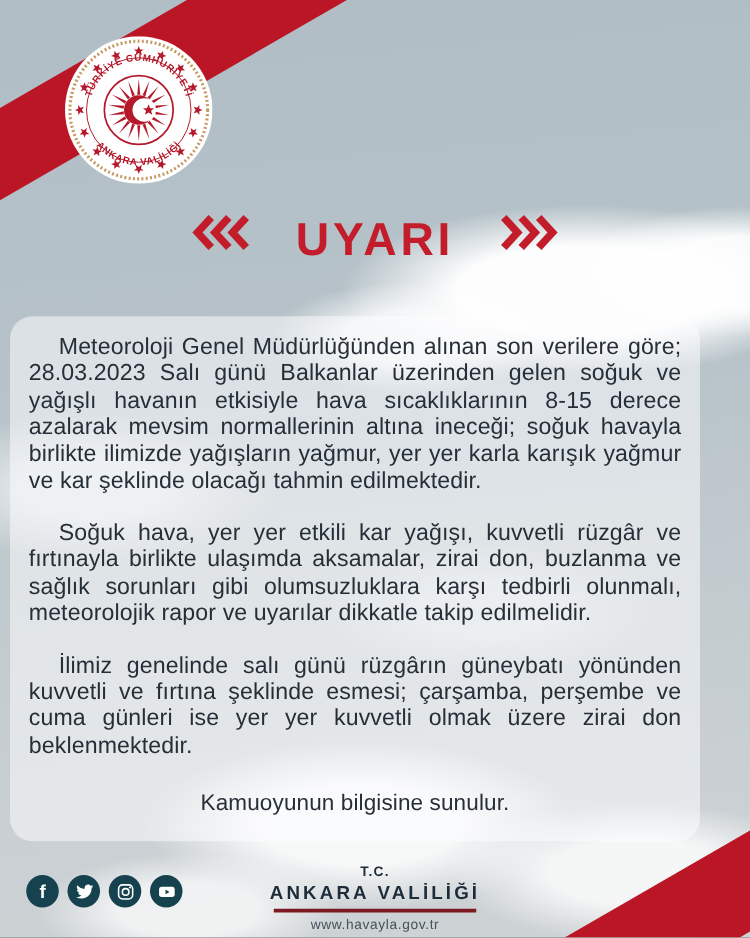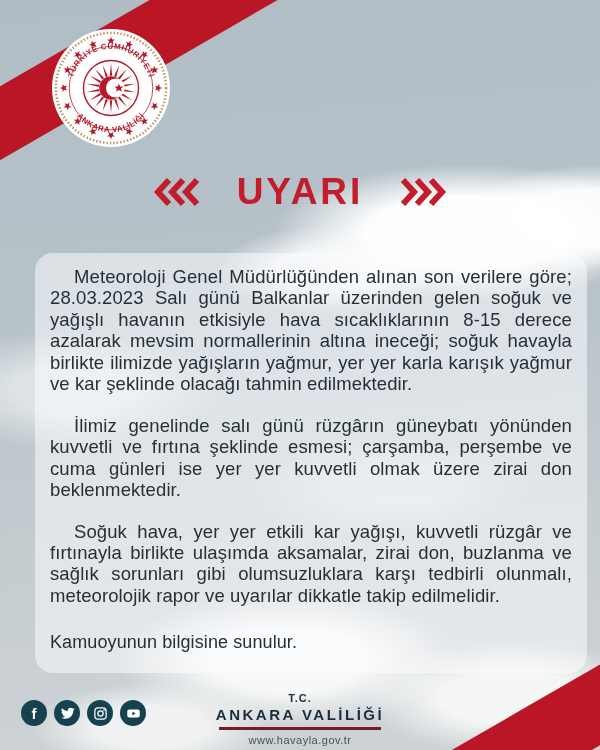--- a/index.html
+++ b/index.html
@@ -17,33 +17,33 @@
       radial-gradient(ellipse 190px 70px at 65% 65%, rgba(255,255,255,.35) 0 30%, rgba(255,255,255,0) 75%),
       linear-gradient(175deg,#b0bdc5 0%,#b7c3c9 40%,#c6cdd1 72%,#ced3d5 100%);
   }
   .ribbon{position:absolute;background:#bb1626;transform-origin:left center;}
   .ribbon-top{left:-100px;top:149px;width:900px;height:64px;transform:rotate(-30deg);}
   .ribbon-bottom{left:430px;top:768px;width:400px;height:70px;transform:rotate(-30deg);}
   .seal{position:absolute;left:52px;top:29px;width:118px;height:118px;}
   .seal svg{display:block;width:100%;height:100%;}
   .title-block{position:absolute;left:0;top:166px;width:100%;text-align:center;}
   .title-main{font-size:37px;font-weight:bold;letter-spacing:1px;color:#1b4a5c;}
-  .title-sub-row{margin-top:5px;display:flex;align-items:center;justify-content:center;gap:32px;}
+  .title-sub-row{margin-top:5px;display:flex;justify-content:center;gap:32px;}
   .title-sub{font-size:37px;font-weight:bold;letter-spacing:3px;color:#c31c2b;}
   .chevrons{display:block;}
   .panel{
-    position:absolute;left:35px;top:253px;width:552px;height:420px;
+    position:absolute;left:8px;top:253px;width:552px;height:420px;
     background:rgba(253,254,255,.52);border-radius:18px;
     box-sizing:border-box;padding:13px 15px 0 15px;
   }
   .panel p{
     margin:0 0 20px 0;font-size:18.5px;line-height:1.16;color:#262f38;
     text-align:justify;text-indent:24px;letter-spacing:.1px;
   }
-  .panel .closing{text-align:left;text-indent:0;font-size:18px;margin-top:26px;}
+  .panel .closing{text-align:center;text-indent:0;font-size:18px;margin-top:26px;}
   .footer-social{position:absolute;left:21px;top:700px;display:flex;gap:7px;}
   .social-btn{width:26px;height:26px;border-radius:50%;background:#16424f;
     display:flex;align-items:center;justify-content:center;}
   .social-btn svg{display:block;}
   .fb-f{color:#fff;font-weight:bold;font-size:15px;line-height:1;font-family:"Liberation Sans",sans-serif;}
   .footer-org{position:absolute;left:0;top:692px;width:100%;text-align:center;color:#1d2c3a;}
   .org-prefix{font-size:11px;font-weight:bold;letter-spacing:1px;}
   .org-name{font-size:15px;font-weight:bold;letter-spacing:2.5px;margin-top:2px;}
   .org-divider{width:162px;height:2.5px;background:#7c1a23;margin:4px auto 4px auto;}
   .org-url{font-size:11px;color:#46525b;letter-spacing:.5px;}
@@ -132,22 +132,22 @@
           <path d="M8,3 L19,15 L8,27"></path>
           <path d="M22,3 L33,15 L22,27"></path>
           <path d="M36,3 L47,15 L36,27"></path>
         </g>
       </svg>
     </div>
   </div>
 
   <div class="panel">
     <p>Meteoroloji Genel Müdürlüğünden alınan son verilere göre; 28.03.2023 Salı günü Balkanlar üzerinden gelen soğuk ve yağışlı havanın etkisiyle hava sıcaklıklarının 8-15 derece azalarak mevsim normallerinin altına ineceği; soğuk havayla birlikte ilimizde yağışların yağmur, yer yer karla karışık yağmur ve kar şeklinde olacağı tahmin edilmektedir.</p>
+    <p>Soğuk hava, yer yer etkili kar yağışı, kuvvetli rüzgâr ve fırtınayla birlikte ulaşımda aksamalar, zirai don, buzlanma ve sağlık sorunları gibi olumsuzluklara karşı tedbirli olunmalı, meteorolojik rapor ve uyarılar dikkatle takip edilmelidir.</p>
     <p>İlimiz genelinde salı günü rüzgârın güneybatı yönünden kuvvetli ve fırtına şeklinde esmesi; çarşamba, perşembe ve cuma günleri ise yer yer kuvvetli olmak üzere zirai don beklenmektedir.</p>
-    <p>Soğuk hava, yer yer etkili kar yağışı, kuvvetli rüzgâr ve fırtınayla birlikte ulaşımda aksamalar, zirai don, buzlanma ve sağlık sorunları gibi olumsuzluklara karşı tedbirli olunmalı, meteorolojik rapor ve uyarılar dikkatle takip edilmelidir.</p>
     <p class="closing">Kamuoyunun bilgisine sunulur.</p>
   </div>
 
   <div class="footer-social">
     <div class="social-btn">
       <span class="fb-f">f</span>
     </div>
     <div class="social-btn">
       <svg width="15" height="15" viewBox="0 0 24 24">
         <path fill="#ffffff" d="M23.4 4.8c-.8.36-1.66.6-2.56.72a4.5 4.5 0 0 0 1.97-2.48c-.87.52-1.83.9-2.85 1.1A4.48 4.48 0 0 0 12.2 7.2c0 .35.04.7.11 1.02A12.73 12.73 0 0 1 3.1 3.54a4.47 4.47 0 0 0 1.39 5.98 4.44 4.44 0 0 1-2.03-.56v.06c0 2.17 1.54 3.98 3.6 4.39-.66.18-1.36.2-2.03.08a4.49 4.49 0 0 0 4.19 3.11A9 9 0 0 1 1.6 18.46 12.69 12.69 0 0 0 8.48 20.4c8.25 0 12.76-6.84 12.76-12.77l-.01-.58a9.1 9.1 0 0 0 2.17-2.25z"></path>

